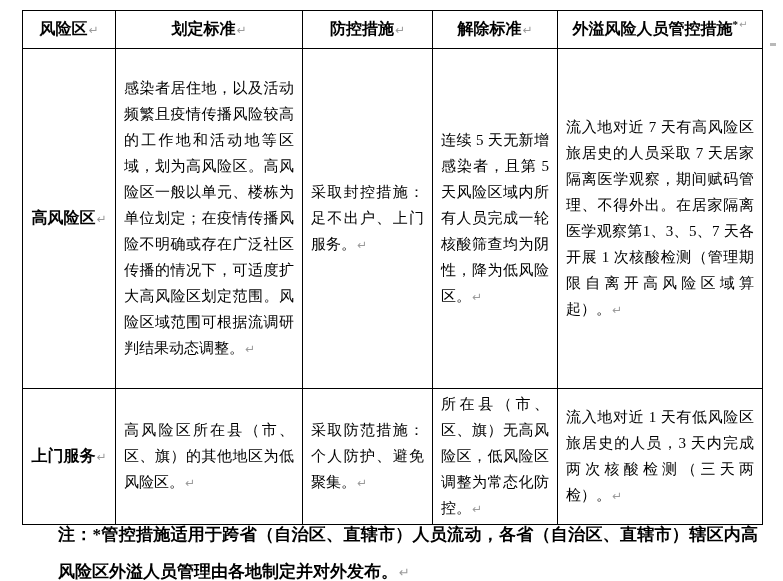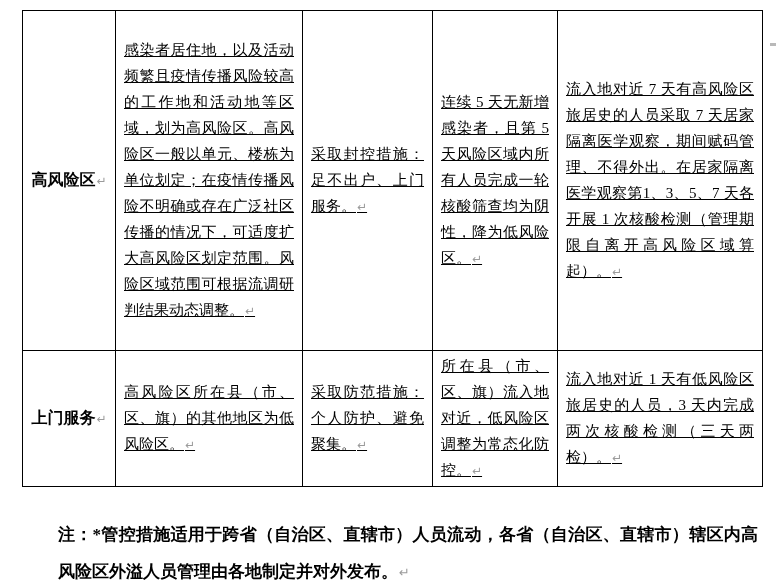--- a/index.html
+++ b/index.html
@@ -44,21 +44,20 @@
     vertical-align: middle;
     padding: 0 2px;
   }
   td.body-cell {
     font-size: 15px;
     line-height: 26px;
     text-align: justify;
     text-justify: inter-character;
     vertical-align: middle;
     padding: 2px 8px;
-    text-decoration: underline;
   }
   tr.row-high  { height: 340px; }
   tr.row-low   { height: 128px; }
   .pmark {
     color: #9b9b9b;
     font-family: "DejaVu Sans", sans-serif;
     font-size: 12px;
     font-weight: normal;
     padding-left: 1px;
   }
@@ -94,20 +93,37 @@
 
 <table class="risk-table">
   <colgroup>
     <col style="width:93px">
     <col style="width:187px">
     <col style="width:130px">
     <col style="width:125px">
     <col style="width:205px">
   </colgroup>
   <tbody>
+      <tr>
+    <th class="hdr">
+      <span>风险区</span><span class="pmark">↵</span>
+    </th>
+    <th class="hdr">
+      <span>划定标准</span><span class="pmark">↵</span>
+    </th>
+    <th class="hdr">
+      <span>防控措施</span><span class="pmark">↵</span>
+    </th>
+    <th class="hdr">
+      <span>解除标准</span><span class="pmark">↵</span>
+    </th>
+    <th class="hdr">
+      <span>外溢风险人员管控措施</span><span class="hdr-sup"><span>*</span><span class="pmark">↵</span></span>
+    </th>
+  </tr>
   <tr class="row-high">
     <td class="zone-cell">
       <span>高风险区</span><span class="pmark">↵</span>
     </td>
     <td class="body-cell">
       <span>感染者居住地，以及活动频繁且疫情传播风险较高的工作地和活动地等区域，划为高风险区。高风险区一般以单元、楼栋为单位划定；在疫情传播风险不明确或存在广泛社区传播的情况下，可适度扩大高风险区划定范围。风险区域范围可根据流调研判结果动态调整。</span><span class="pmark">↵</span>
     </td>
     <td class="body-cell">
       <span>采取封控措施：足不出户、上门服务。</span><span class="pmark">↵</span>
     </td>
@@ -122,21 +138,21 @@
     <td class="zone-cell">
       <span>上门服务</span><span class="pmark">↵</span>
     </td>
     <td class="body-cell">
       <span>高风险区所在县（市、区、旗）的其他地区为低风险区。</span><span class="pmark">↵</span>
     </td>
     <td class="body-cell">
       <span>采取防范措施：个人防护、避免聚集。</span><span class="pmark">↵</span>
     </td>
     <td class="body-cell">
-      <span>所在县（市、区、旗）流入地对近，低风险区调整为常态化防控。</span><span class="pmark">↵</span>
+      <span>所在县（市、区、旗）无高风险区，低风险区调整为常态化防控。</span><span class="pmark">↵</span>
     </td>
     <td class="body-cell">
       <span>流入地对近 1 天有低风险区旅居史的人员，3 天内完成两次核酸检测（三天两检）。</span><span class="pmark">↵</span>
     </td>
   </tr>
 </tbody>
   </table>
 
 <div class="row-end-mark"></div>
 

